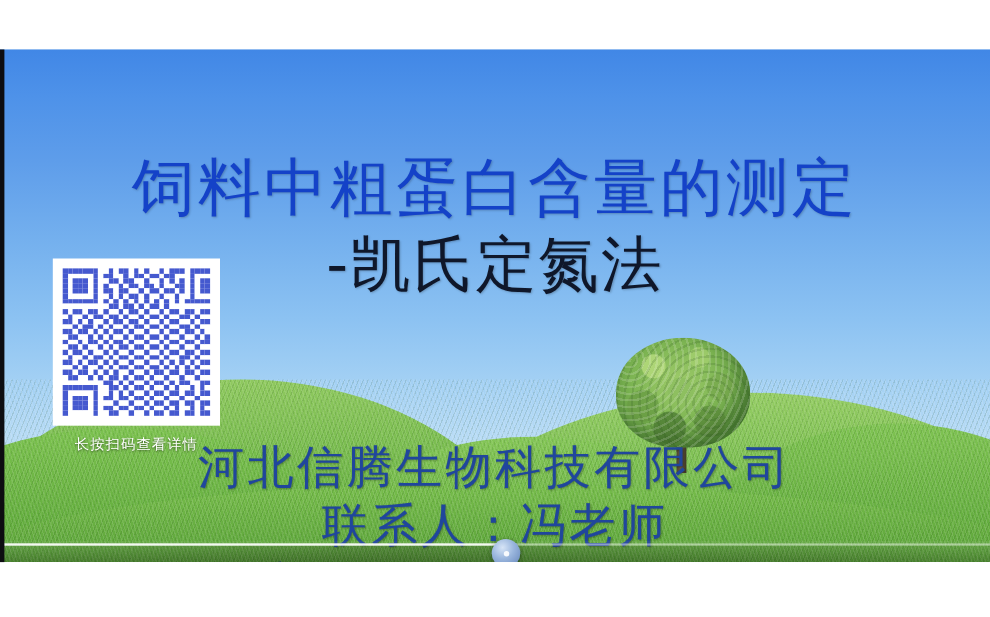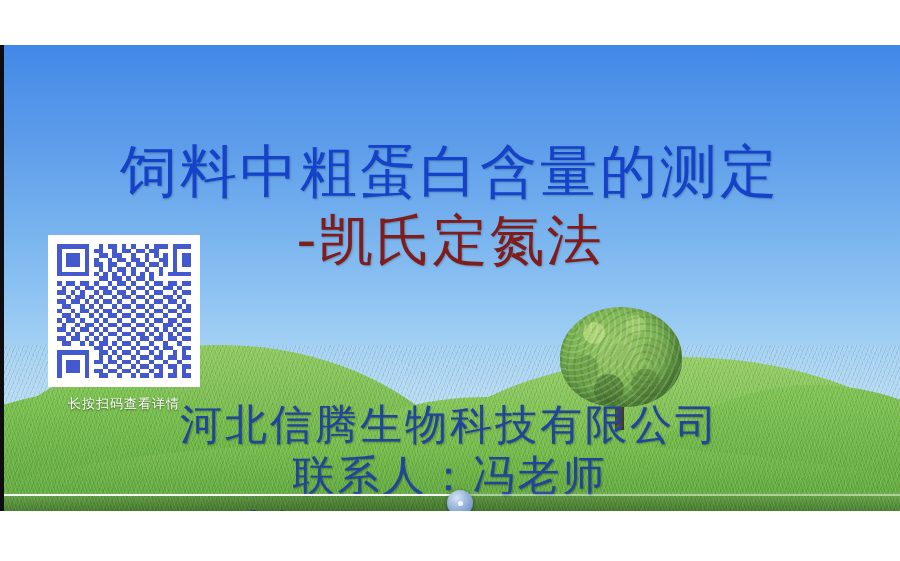--- a/index.html
+++ b/index.html
@@ -114,36 +114,36 @@
 
   .title-main{
     position:absolute;left:0;top:58px;width:900px;text-align:center;
     font-size:57px;line-height:64px;letter-spacing:3px;color:#1442c8;
     font-family:"DejaVu Sans","Liberation Sans",sans-serif;
     text-shadow:1px 1px 2px rgba(0,0,0,.22);
     white-space:nowrap;
   }
   .title-sub{
     position:absolute;left:0;top:128px;width:900px;text-align:center;
-    font-size:55px;line-height:62px;letter-spacing:2px;color:#7f1d1d;
+    font-size:55px;line-height:62px;letter-spacing:2px;color:#0f172a;
     font-family:"DejaVu Sans","Liberation Sans",sans-serif;
     text-shadow:1px 1px 2px rgba(0,0,0,.22);
     white-space:nowrap;
   }
   .company{
     position:absolute;left:0;top:320px;width:900px;text-align:center;
     font-size:42px;line-height:48px;letter-spacing:3px;color:#20469c;
     font-family:Liberation Sans, sans-serif;
     text-shadow:1px 1px 2px rgba(0,0,0,.30);
     white-space:nowrap;
   }
   .contact{
     position:absolute;left:0;top:374px;width:900px;text-align:center;
     font-size:42px;line-height:48px;letter-spacing:3px;color:#20469c;
-    font-family:Liberation Mono, monospace;
+    font-family:Liberation Serif, serif;
     text-shadow:1px 1px 2px rgba(0,0,0,.30);
     white-space:nowrap;
   }
   .phone{
     position:absolute;left:0;top:426px;width:900px;text-align:center;
     font-size:42px;line-height:48px;letter-spacing:3px;color:#20469c;
     font-family:"DejaVu Serif","Liberation Serif",serif;
     text-shadow:1px 1px 2px rgba(0,0,0,.30);
     white-space:nowrap;
   }

